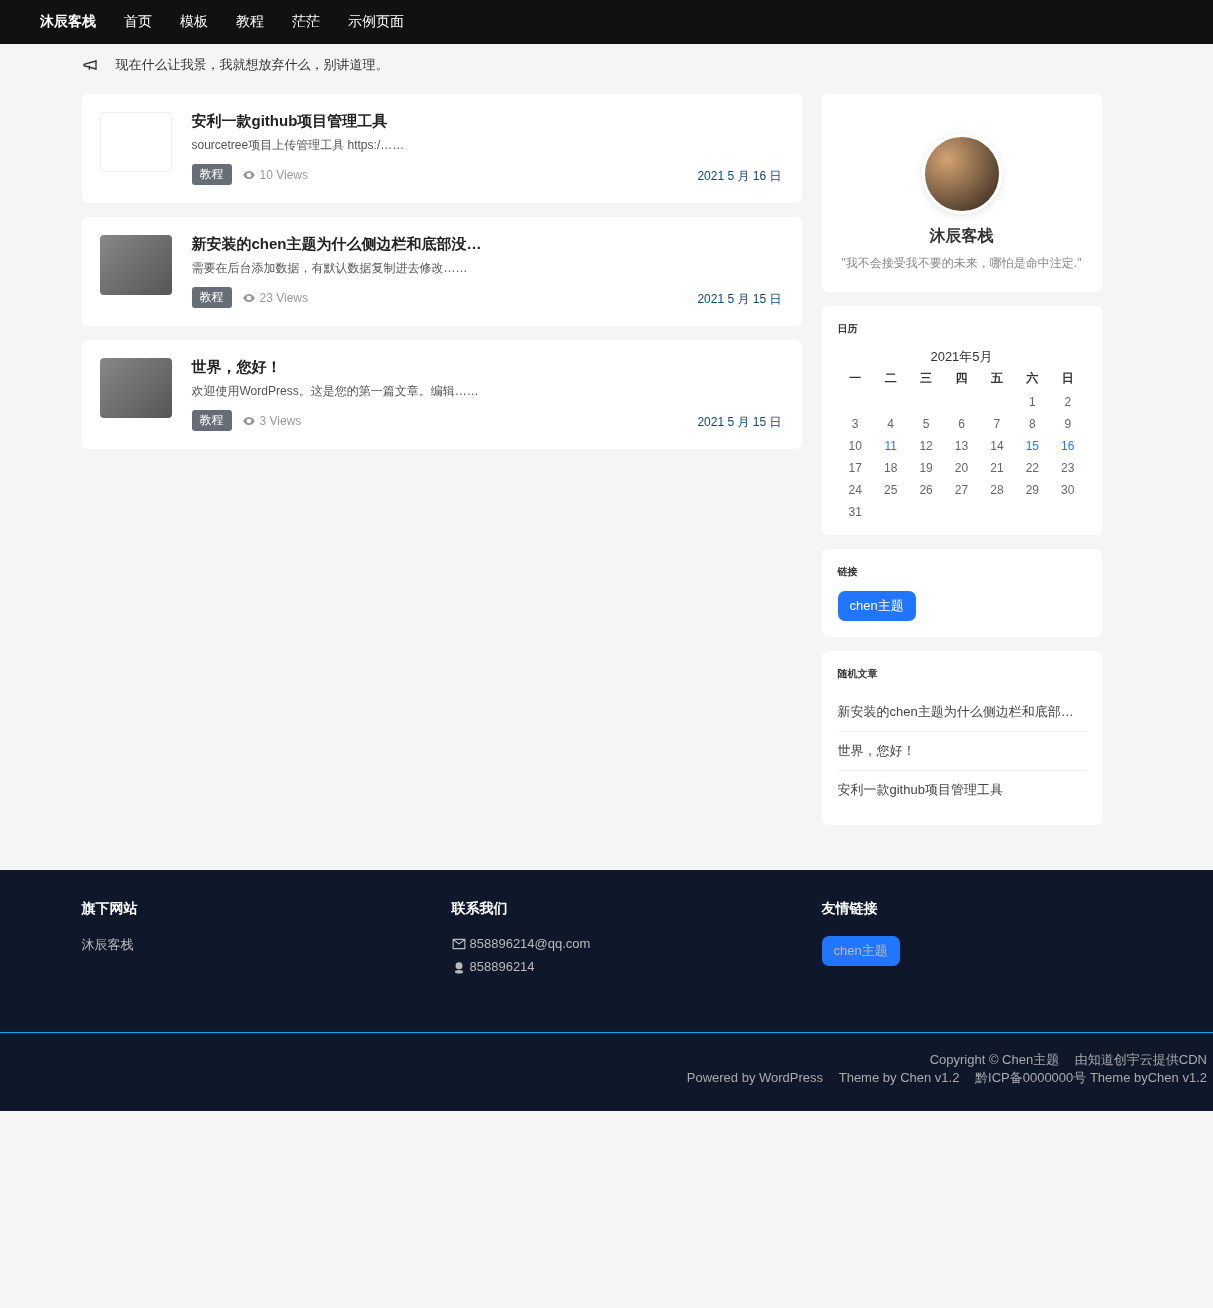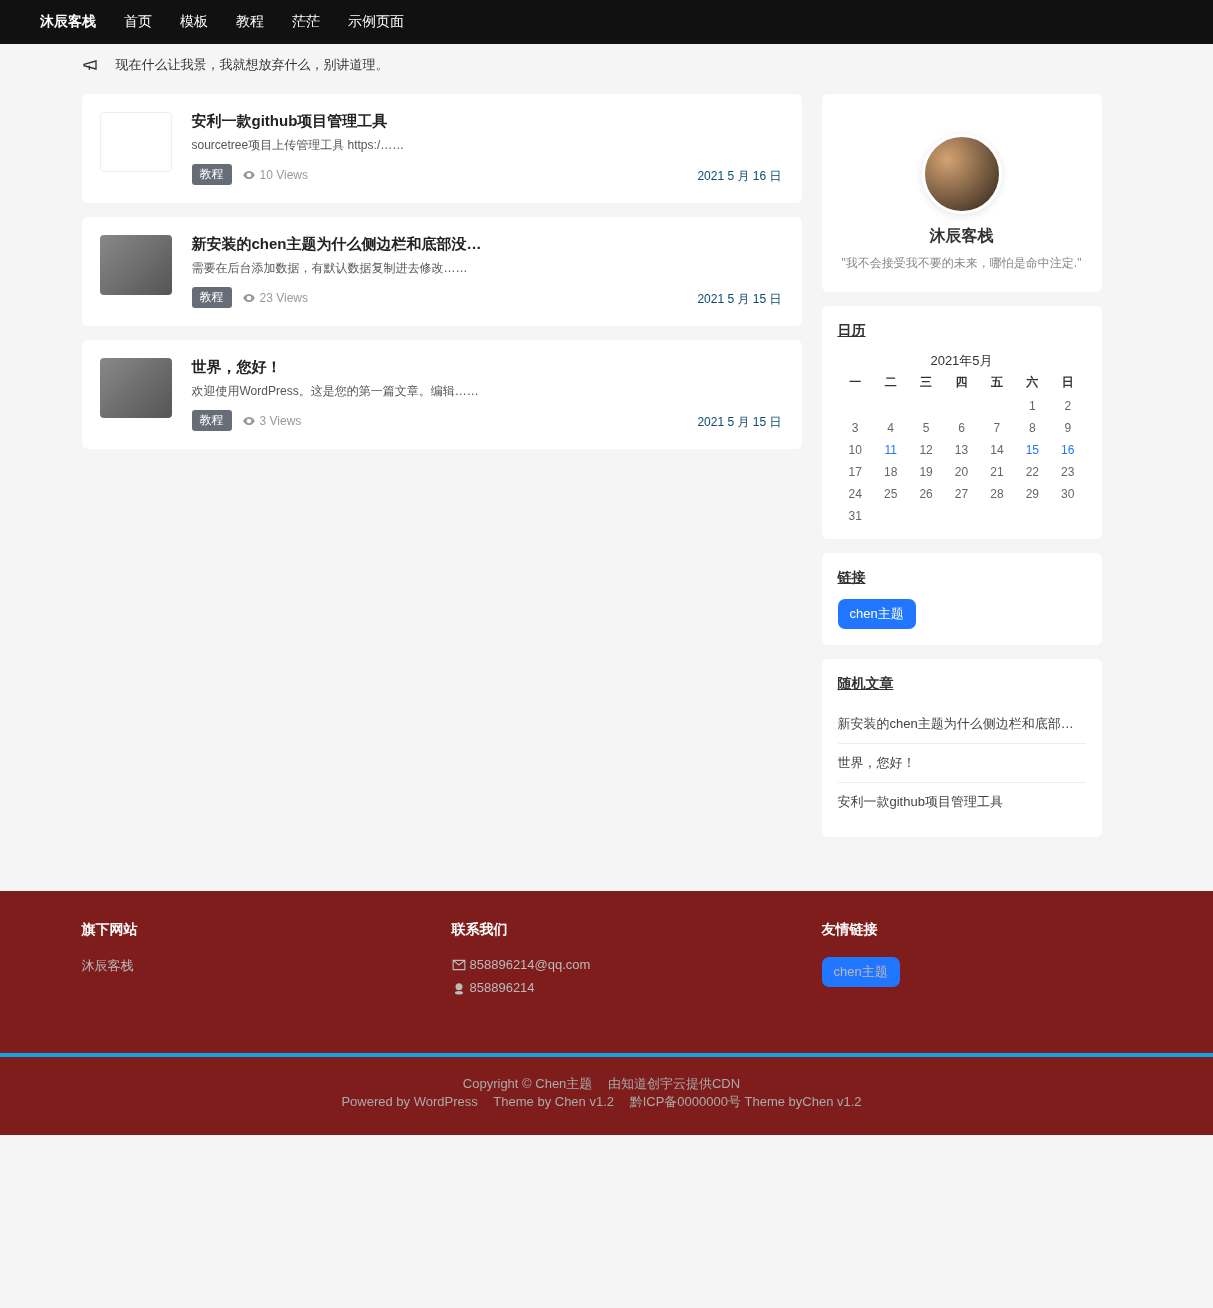--- a/index.html
+++ b/index.html
@@ -21,38 +21,38 @@
 .tag { background:#666d76; color:#fff; padding:2px 8px; border-radius:3px; font-size:12px; }
 .views { display:flex; gap:4px; }
 .views svg { width:14px; height:14px; fill:#999; }
 .post-date { position:absolute; right:20px; bottom:18px; font-size:12px; color:#0c4a6e; }
 .sidebar { width:280px; }
 .widget { background:#fff; border-radius:6px; padding:16px; margin-bottom:14px; }
 .profile { text-align:center; padding:40px 16px 20px 16px; }
 .avatar { width:80px; height:80px; border-radius:50%; margin:0 auto 12px auto; background:radial-gradient(circle at 30% 30%,#d4a373,#2b2118); border:3px solid #fff; box-shadow:0 2px 8px rgba(0,0,0,0.1); }
 .profile-name { font-size:16px; font-weight:bold; margin-bottom:8px; }
 .profile-motto { font-size:12px; color:#888; }
-.widget-title { font-size:14px; font-weight:bold; margin-bottom:12px; color:#333;text-decoration:underline; }
+.widget-title { font-size:10px; font-weight:bold; margin-bottom:12px; color:#333; }
 .calendar { width:100%; font-size:12px; }
 .cal-caption { text-align:center; font-size:13px; margin-bottom:4px; }
 .cal-grid { display:grid; grid-template-columns:repeat(7,1fr); text-align:center; row-gap:8px; }
 .cal-head { font-weight:bold; color:#333; }
 .cal-day { color:#666; }
 .cal-day.link { color:#2176ff; cursor:pointer; }
 .btn-blue { display:inline-block; background:#2176ff; color:#fff; padding:6px 12px; border-radius:7px; font-size:13px; text-decoration:none; }
 .random-list { list-style:none; }
 .random-list li { padding:10px 0; border-bottom:1px solid #eee; font-size:13px; color:#444; white-space:nowrap; overflow:hidden; text-overflow:ellipsis; }
 .random-list li:last-child { border-bottom:none; }
-.footer { background:#7f1d1d; color:#ccc; margin-top:40px; }
+.footer { background:#0f172a; color:#ccc; margin-top:31px; }
 .footer-cols { width:1050px; margin:0 auto; display:flex; padding:30px 0 50px 0; gap:60px; }
 .footer-col { flex:1; }
 .footer-col h4 { font-size:14px; color:#fff; margin-bottom:18px; }
 .footer-col .line { font-size:13px; color:#bbb; margin-bottom:8px; display:flex; align-items:center; gap:4px; }
 .footer-col a { color:#bbb; text-decoration:none; font-size:13px; }
-.footer-bottom { border-top:4px solid #0ea5e9; text-align:center; padding:18px 10px 24px 0; font-size:13px; color:#aaa; }
+.footer-bottom { border-top:1px solid #0ea5e9; text-align:right; padding:18px 0 24px 0; font-size:13px; color:#aaa; }
 .footer-bottom span { margin:0 6px; }
 </style>
 </head>
 <body>
 
 <nav class="topnav">
   <a href="#" class="brand">沐辰客栈</a>
   <a href="#">首页</a>
   <a href="#">模板</a>
   <a href="#">教程</a>

